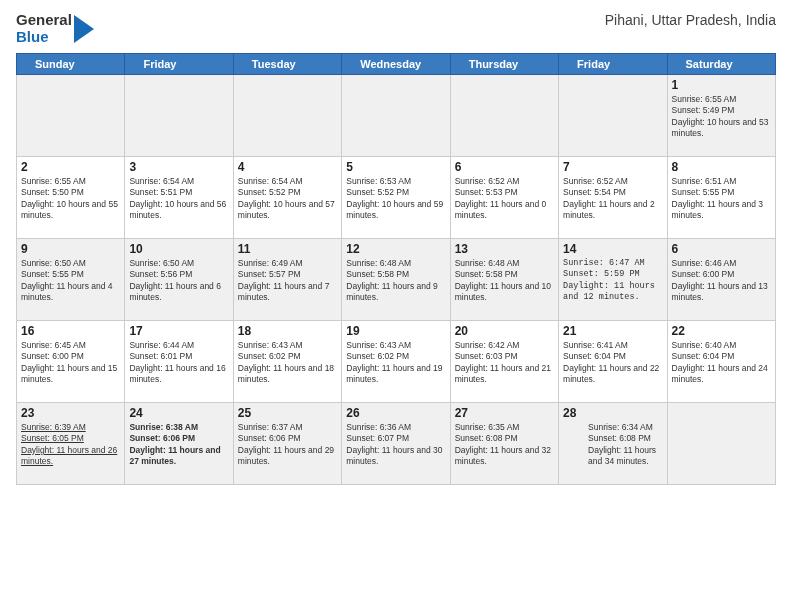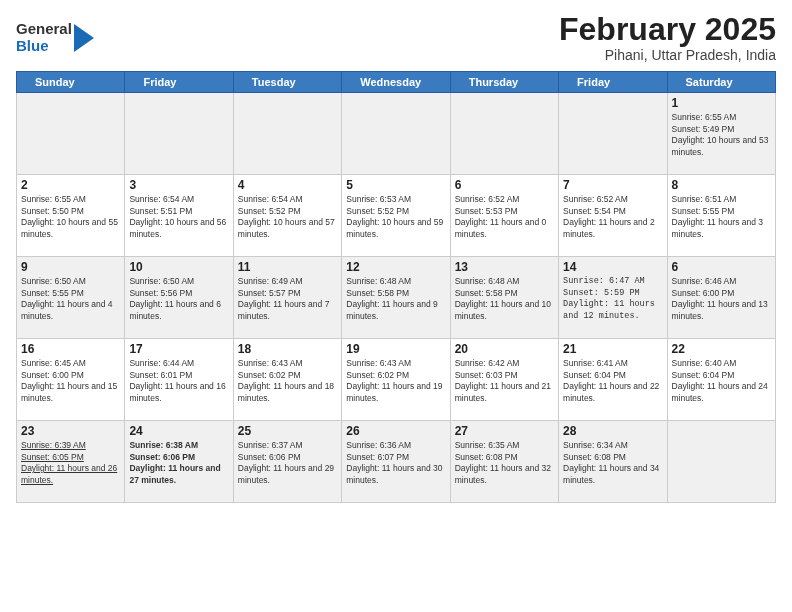--- a/index.html
+++ b/index.html
@@ -11,21 +11,21 @@
       overflow: hidden;
     }
     .page {
       width: 792px;
       height: 612px;
       background: #fff;
       padding: 12px 16px;
     }
     .header {
       display: flex;
-      align-items: center;
+      align-items: flex-start;
       justify-content: space-between;
       margin-bottom: 8px;
     }
     .logo {
       display: flex;
       align-items: center;
       gap: 0;
     }
     .logo-text {
       display: flex;
@@ -103,21 +103,20 @@
       <div class="logo-text">
         <span class="logo-general">General</span>
         <span class="logo-blue">Blue</span>
       </div>
 
       <svg class="logo-icon" viewBox="0 0 20 28" xmlns="http://www.w3.org/2000/svg">
         <polygon points="0,0 20,14 0,28" fill="#1a6bb5"></polygon>
       </svg>
     </div>
     <div class="title-block">
-      <div class="month-title">February 2025</div>
       <div class="location">Pihani, Uttar Pradesh, India</div>
     </div>
   </div>
 
   <table class="calendar">
     <thead>
       <tr>
       <th>Sunday</th>
           <th>Friday</th>
           <th>Tuesday</th>
@@ -300,21 +299,21 @@
 Daylight: 11 hours and 30 minutes.</div>
           </td>
           <td>
             <div class="day-number">27</div>
             <div class="day-info" style="white-space: pre-line;">Sunrise: 6:35 AM
 Sunset: 6:08 PM
 Daylight: 11 hours and 32 minutes.</div>
           </td>
           <td>
             <div class="day-number">28</div>
-            <div class="day-info" style="white-space: pre-line;">Sunrise: 6:34 AM
+            <div class="day-info" style="white-space: pre-line; margin-left: 25px;">Sunrise: 6:34 AM
 Sunset: 6:08 PM
 Daylight: 11 hours and 34 minutes.</div>
           </td>
           <td class="empty-cell"></td>
         </tr>
       </tbody>
   </table>
 </div>
 
 </body></html>

